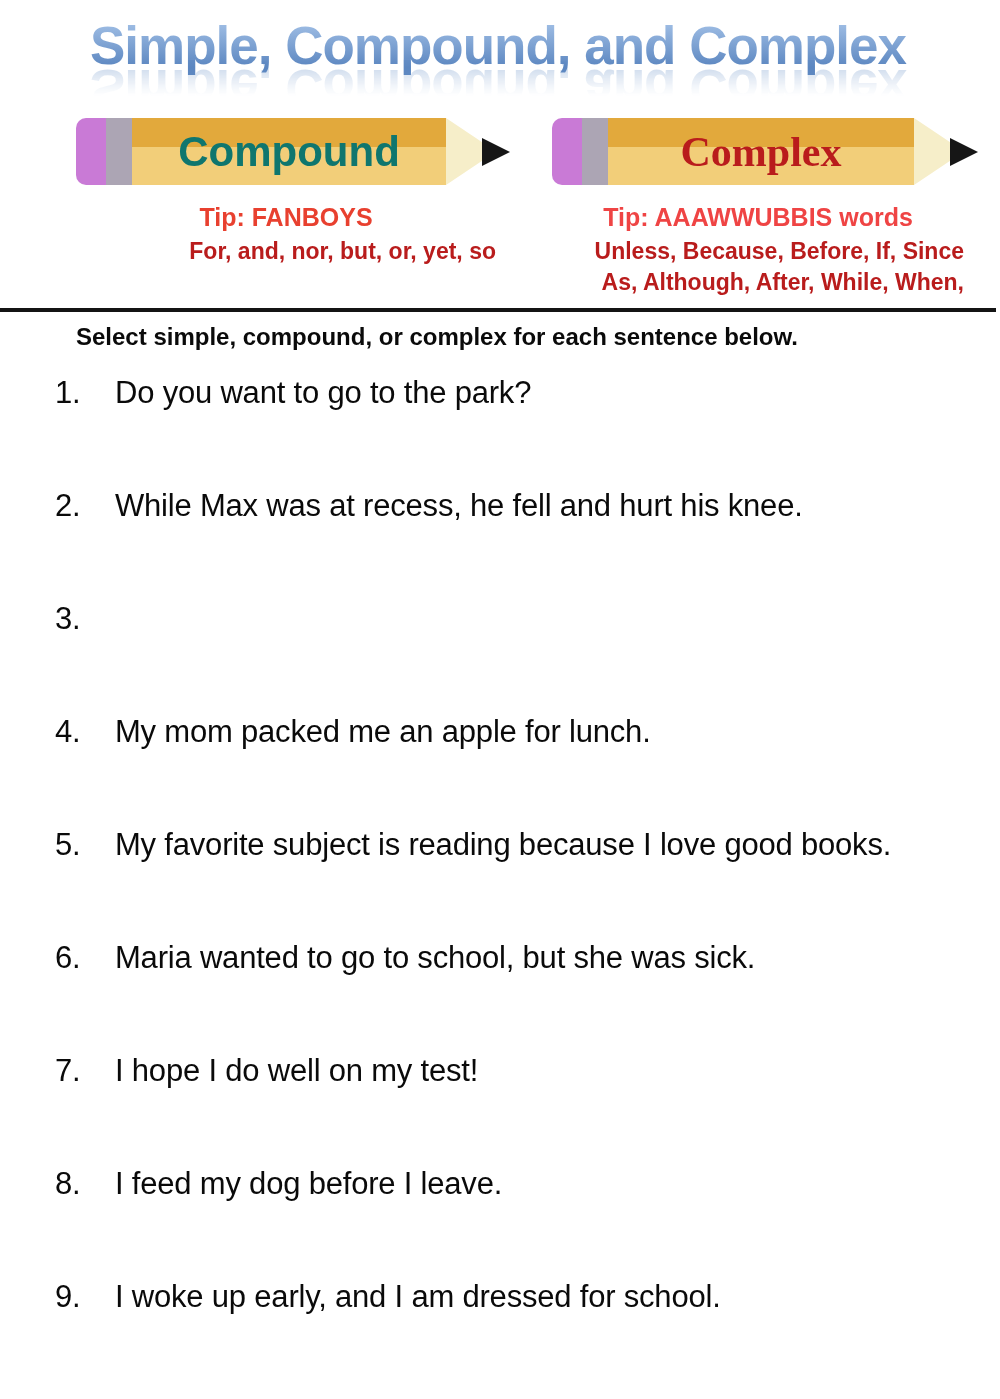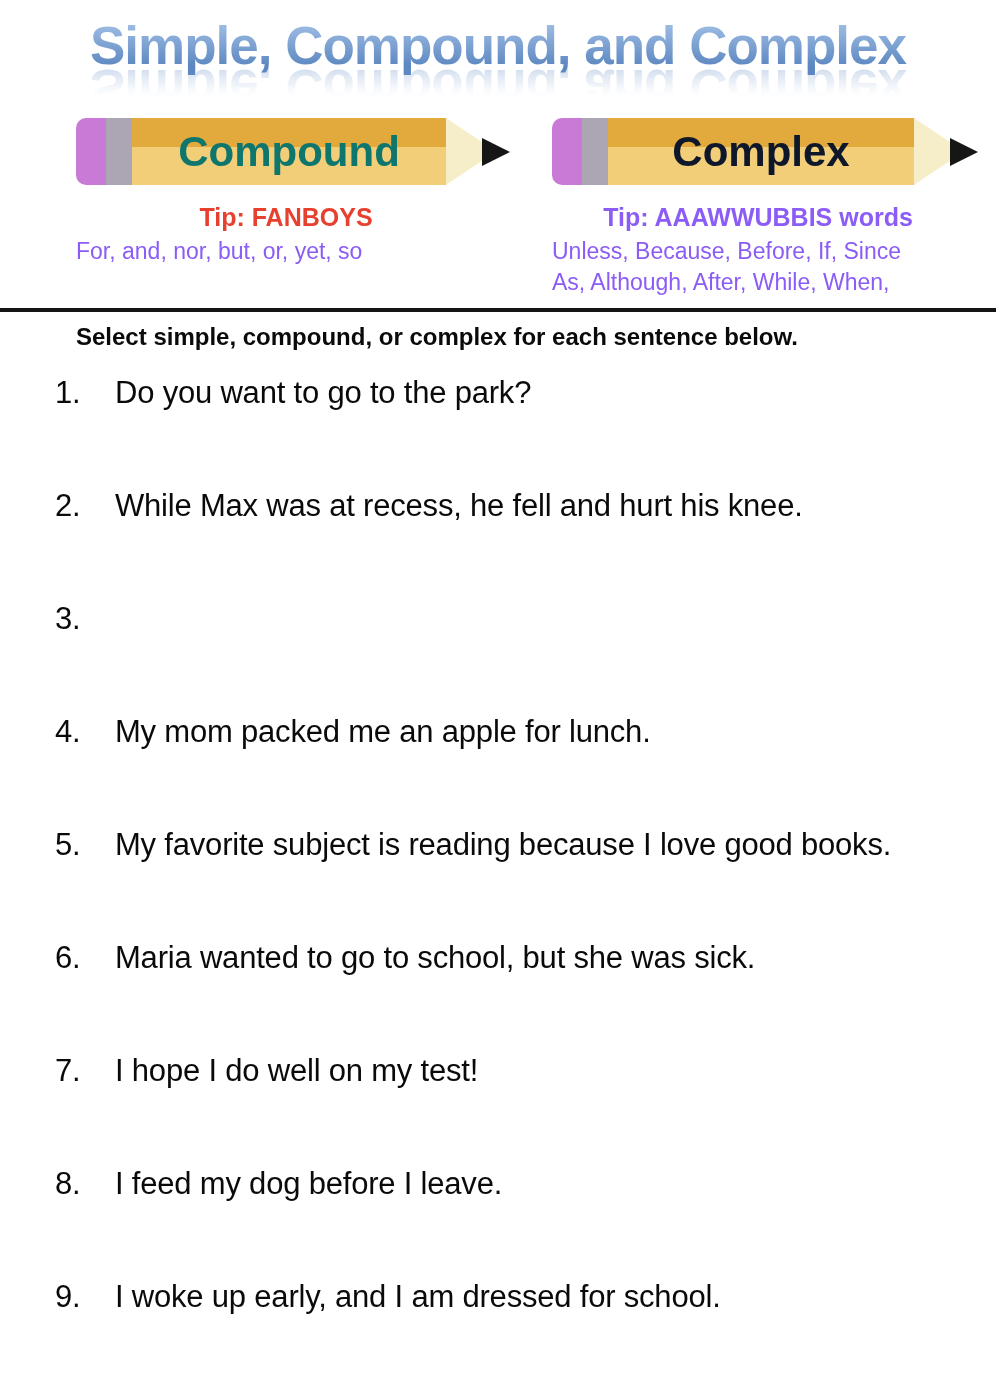--- a/index.html
+++ b/index.html
@@ -37,21 +37,21 @@
   .tip { position:relative; width:50px; }
   .tip-wood { width:100%; height:100%; clip-path:polygon(0 0, 100% 50%, 0 100%); }
   .point {
     position:absolute; left:36px; top:50%; transform:translateY(-50%);
     width:0; height:0; border-top:14px solid transparent; border-bottom:14px solid transparent;
     border-left:28px solid #161616;
   }
 
   .tip-heading { margin-top:18px; text-align:center; font-size:25px; font-weight:700; }
   .tip-words   { margin-top:4px; }
-  .tip-line    { text-align:left; font-size:23px; font-weight:400; color:#8b5cf6; line-height:31px; }
+  .tip-line    { text-align:right; font-size:23px; font-weight:700; color:#b91c1c; line-height:31px; }
 
   
   .rule { position:absolute; top:308px; left:0; width:100%; height:4px; background:#141414; }
   .instruction {
     position:absolute; top:319px; left:72px; margin:4px;
     font-size:24px; font-weight:700; color:#0a0a0a;
   }
 
   
   .sentences { position:absolute; top:372px; left:0; right:20px; margin:0; padding:0; list-style:none; }
@@ -92,28 +92,28 @@
         <div class="tip-line">For, and, nor, but, or, yet, so</div>
       </div>
     </section>
 
     <section class="col col2">
       <div class="pencil">
         <div class="eraser" style="background: rgb(201, 122, 214);"></div>
         <div class="ferrule" style="background: rgb(172, 165, 180);"></div>
         <div class="pencil-body" style="background: rgb(242, 206, 121);">
           <div class="pencil-body-top" style="background: rgb(226, 169, 60);"></div>
-          <span class="pencil-label" style="color: #0f172a;">Complex</span>
+          <span class="pencil-label" style="color: #b91c1c; font-family: Liberation Serif, serif;">Complex</span>
         </div>
         <div class="tip">
           <div class="tip-wood" style="background: rgb(246, 238, 201);"></div>
           <div class="point" style="border-left-color: rgb(22, 22, 22);"></div>
         </div>
       </div>
-      <div class="tip-heading" style="color: #8b5cf6;">Tip: AAAWWUBBIS words</div>
+      <div class="tip-heading" style="color: #ef4444;">Tip: AAAWWUBBIS words</div>
       <div class="tip-words">
         <div class="tip-line">Unless, Because, Before, If, Since</div>
         <div class="tip-line">As, Although, After, While, When,</div>
       </div>
     </section>
 
   </div>
 
   <div class="rule"></div>
 

